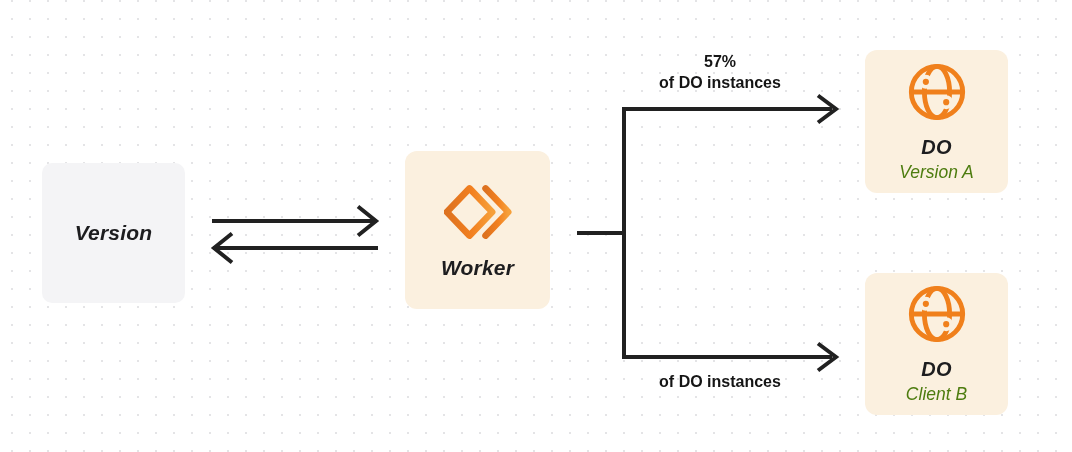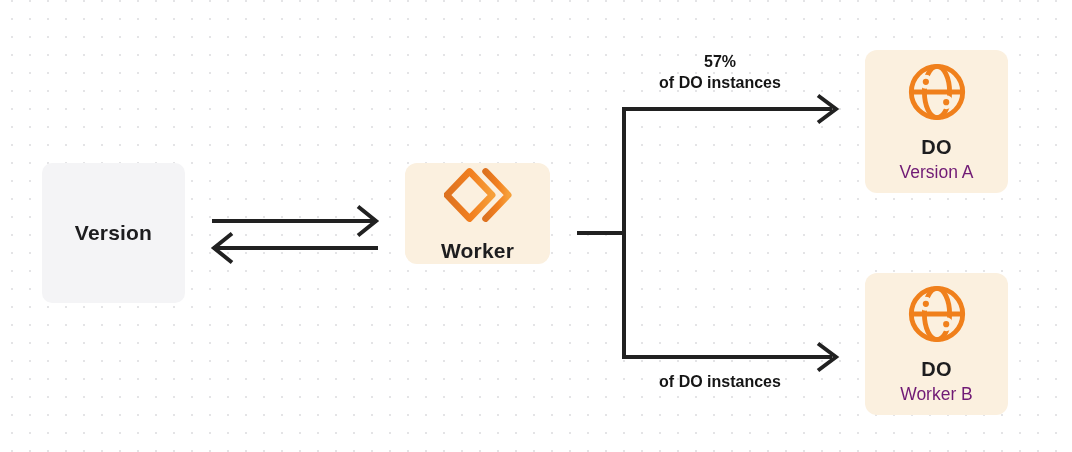--- a/index.html
+++ b/index.html
@@ -12,28 +12,29 @@
     background-position:3px 10px;
     overflow:hidden;
     font-family:"Liberation Sans",sans-serif;
   }
   .connectors{position:absolute;left:0;top:0;width:1072px;height:452px;}
   .node{
     position:absolute;
     display:flex;flex-direction:column;
     align-items:center;justify-content:center;
     box-sizing:border-box;
+    font-style:italic;
   }
   .node-gray{background:#f4f4f6;border-radius:10px;}
   .node-cream{background:#fbf0df;border-radius:12px;}
   .node-label{
     font-size:21px;font-weight:700;color:#1d1d1f;letter-spacing:.2px;
   }
   .node-title{font-size:20px;font-weight:700;color:#1d1d1f;letter-spacing:.3px;}
-  .node-sub{font-size:17.5px;font-weight:400;color:#701a75;margin-top:3px;}
+  .node-sub{font-size:17.5px;font-weight:400;color:#4d7c0f;margin-top:3px;}
   .worker-icon-wrap{margin-bottom:13px;line-height:0;}
   .globe-icon-wrap{line-height:0;margin-bottom:13px;}
   .branch-label{
     position:absolute;width:220px;text-align:center;
     font-size:16px;font-weight:700;color:#151515;line-height:20.5px;
   }
   .branch-label span{display:block;}
 </style>
 </head>
 <body>
@@ -45,21 +46,21 @@
     <path d="M378,248 H216 M232,233.5 L214,248 L232,262.5"></path>
     <path d="M577,233 H626"></path>
     <path d="M624,233 V109 H832 M818,95.5 L836,109 L818,122.5"></path>
     <path d="M624,233 V357 H832 M818,343.5 L836,357 L818,370.5"></path>
   </svg>
 
   <div class="node node-gray" style="left:42px;top:163px;width:143px;height:140px;">
     <div class="node-label">Version</div>
   </div>
 
-  <div class="node node-cream" style="left:405px;top:163px;width:145px;height:101px;">
+  <div class="node node-cream" style="left:405px;top:151px;width:145px;height:158px;">
     <div class="worker-icon-wrap">
       <svg width="68" height="62" viewBox="0 0 72 64" fill="none" stroke-width="7" stroke-linejoin="round" stroke-linecap="round">
         <defs>
           <linearGradient id="wg" x1="0" y1="0" x2="1" y2="0">
             <stop offset="0" stop-color="#dd7220"></stop>
             <stop offset="0.55" stop-color="#f28020"></stop>
             <stop offset="1" stop-color="#f6a03a"></stop>
           </linearGradient>
         </defs>
         <path d="M27,7 L51,32 L27,57 L3,32 Z" stroke="url(#wg)"></path>
@@ -87,21 +88,21 @@
     <div class="globe-icon-wrap">
       <svg width="62" height="62" viewBox="0 0 64 64" fill="none" stroke="#f0801c" stroke-width="5">
         <circle cx="32" cy="32" r="26.5"></circle>
         <ellipse cx="32" cy="32" rx="13" ry="26.5"></ellipse>
         <line x1="6" y1="32" x2="58" y2="32"></line>
         <circle cx="20.5" cy="21.5" r="5.2" fill="#f0801c" stroke="#fbf0df" stroke-width="4"></circle>
         <circle cx="41.5" cy="42.5" r="5.2" fill="#f0801c" stroke="#fbf0df" stroke-width="4"></circle>
       </svg>
     </div>
     <div class="node-title">DO</div>
-    <div class="node-sub">Worker B</div>
+    <div class="node-sub">Client B</div>
   </div>
 
   <div class="branch-label" style="left:610px;top:52px;">
     <span>57%</span>
     <span>of DO instances</span>
   </div>
 
   <div class="branch-label" style="left:610px;top:372px;">
     <span>of DO instances</span>
   </div>

